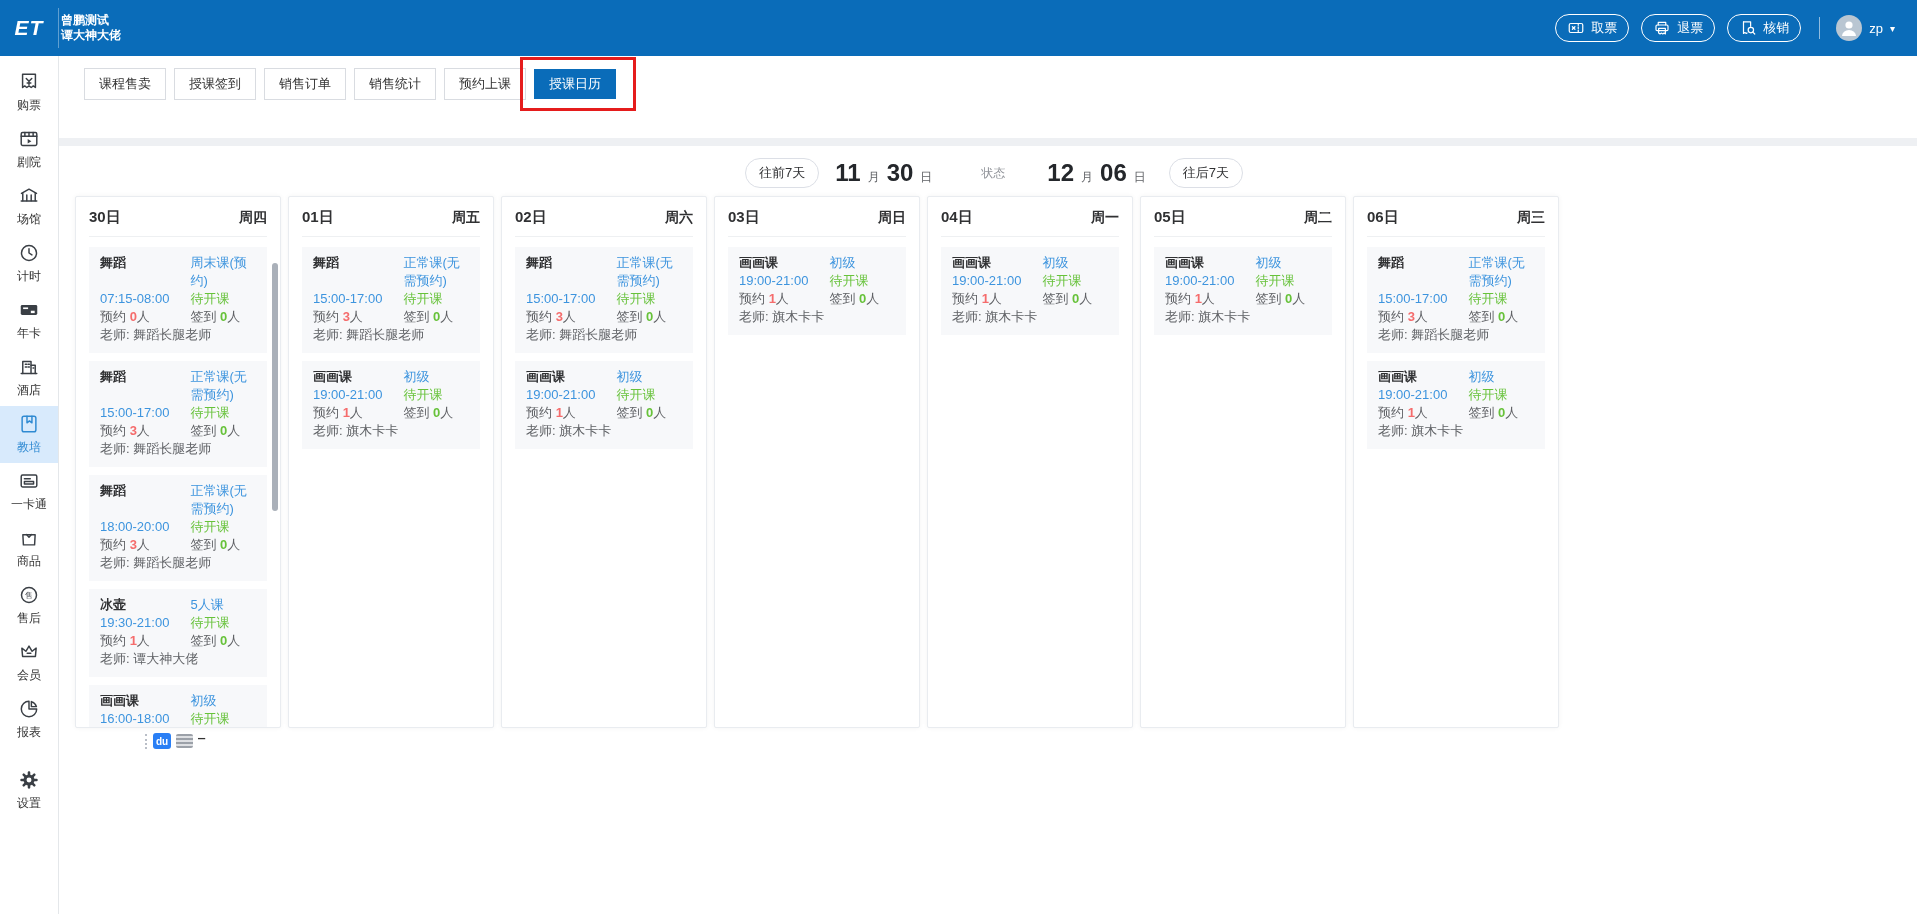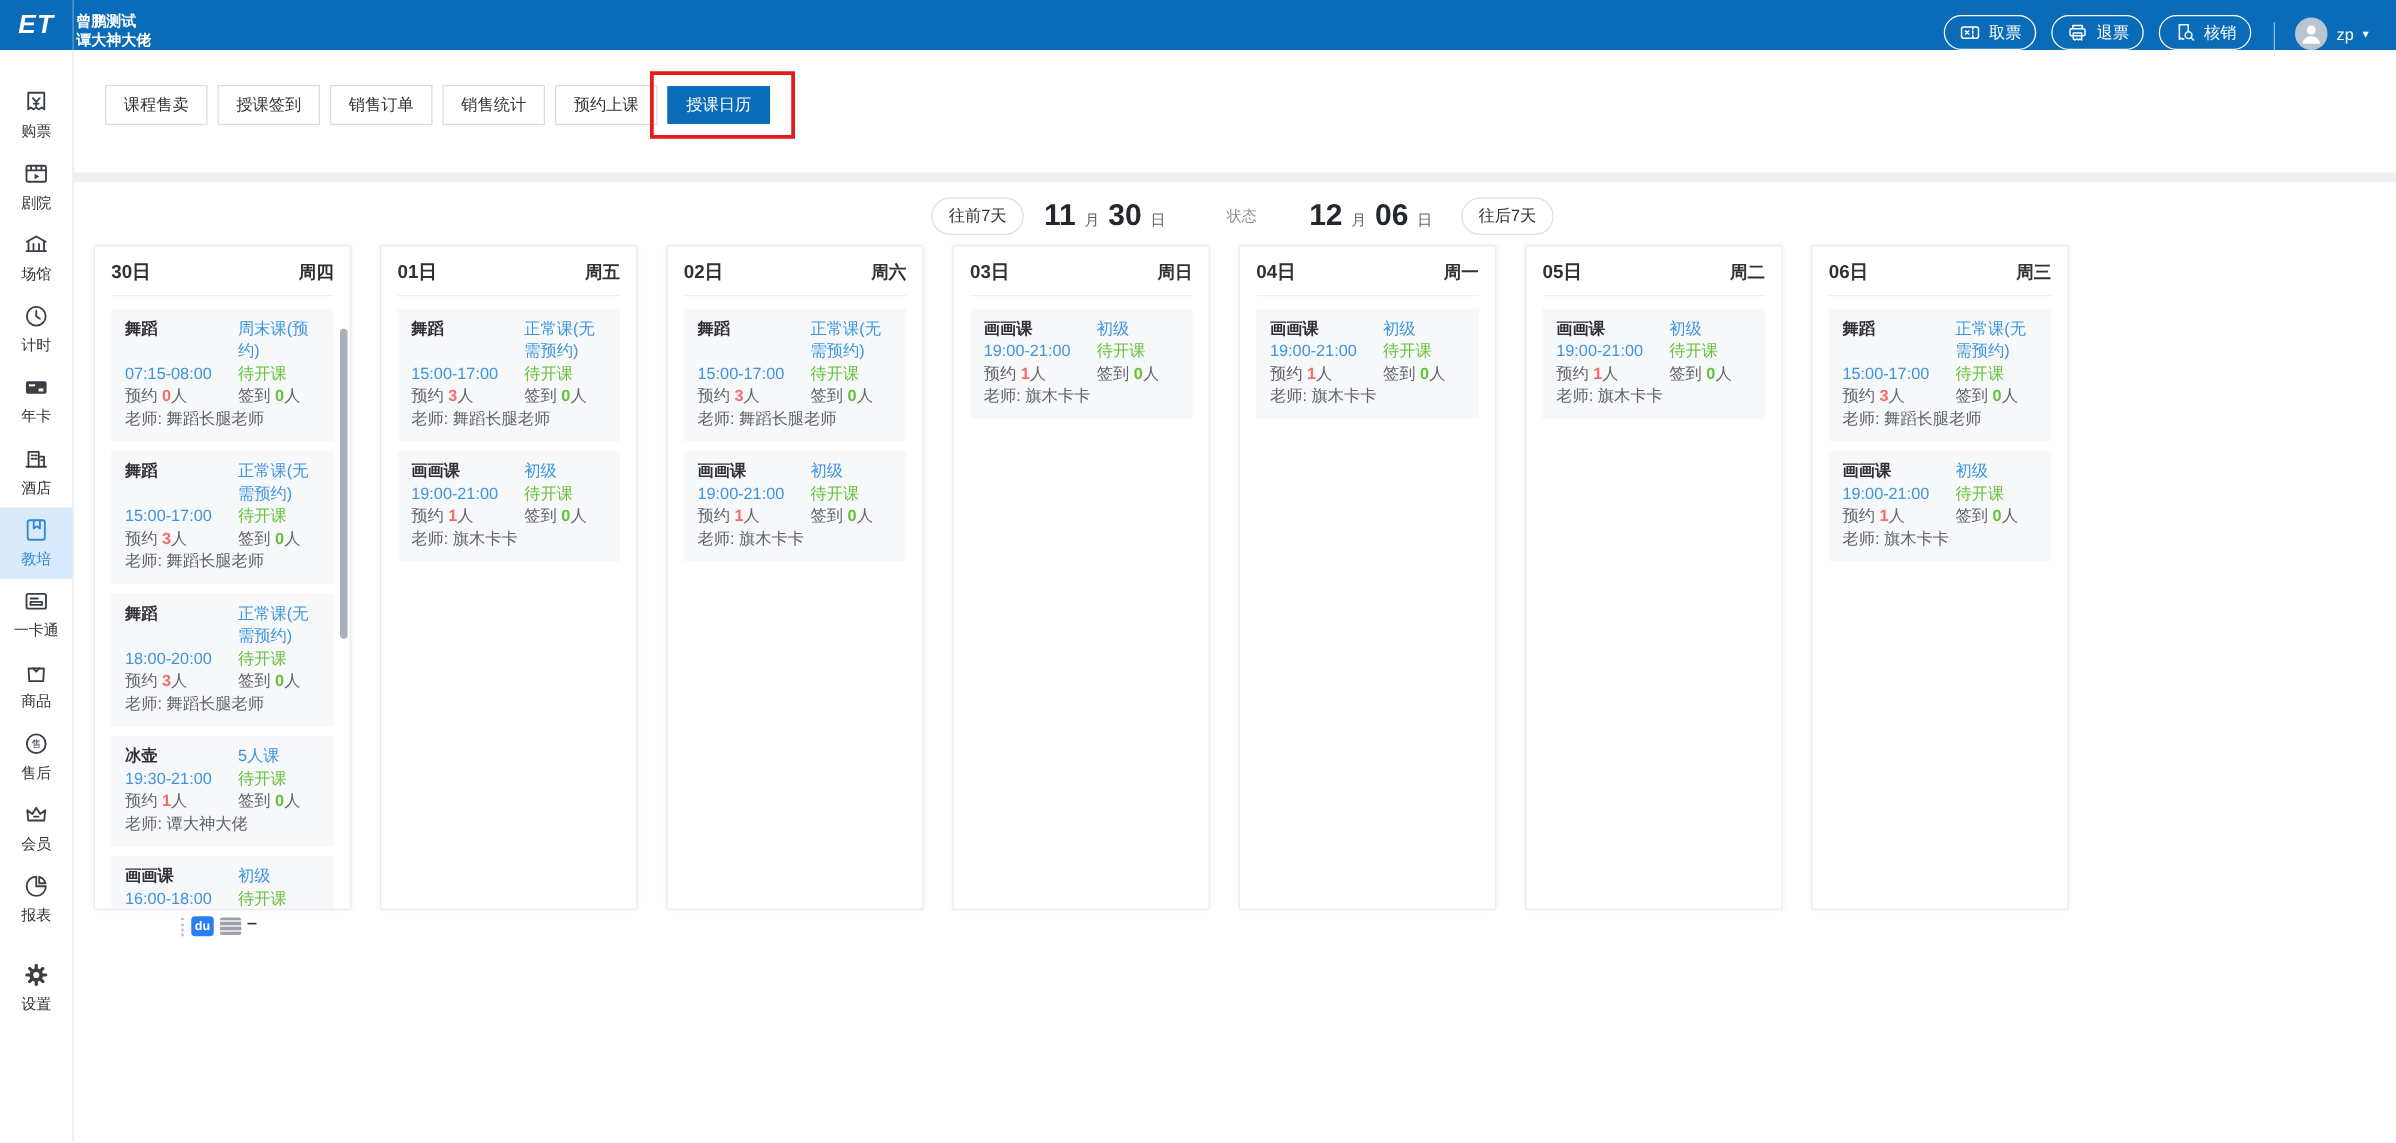--- a/index.html
+++ b/index.html
@@ -1,20 +1,20 @@
 <!DOCTYPE html>
 <html style="--topbar-blue: #0a6cb9; --active-tab-blue: #0a6cb9; --link-blue: #3d94de; --green: #67c23a; --red: #f56c6c; --annotation-red: #e51c1c; --sidebar-active-bg: #d8eafc; --sidebar-active-text: #2f8ad2;"><head>
 <meta charset="utf-8">
 <style>
   * { margin:0; padding:0; box-sizing:border-box; font-family:"Liberation Sans","DejaVu Sans",sans-serif; }
   html,body { width:1917px; height:914px; overflow:hidden; background:#eef0f3; position:relative; }
 
   
-  .topbar { position:absolute; top:0; left:0; width:1917px; height:40px;
-            background:var(--topbar-blue,#0a6cb9); display:flex; align-items:flex-end; z-index:20; }
+  .topbar { position:absolute; top:0; left:0; width:1917px; height:56px;
+            background:var(--topbar-blue,#0a6cb9); display:flex; align-items:center; z-index:20; }
   .logo-box { width:59px; height:40px; display:flex; align-items:center; justify-content:center;
               border-right:1px solid rgba(255,255,255,.35); }
   .logo-text { color:#fff; font-size:21px; font-weight:bold; font-style:italic; letter-spacing:1px; }
   .site-title { margin-left:2px; color:#fff; font-size:12px; font-weight:bold; line-height:15px; }
   .tb-spacer { flex:1; }
   .top-actions { display:flex; align-items:center; gap:12px; }
   .top-action-btn { display:flex; align-items:center; gap:6px; background:transparent;
                     border:1px solid #fff; border-radius:14px; color:#fff; font-size:13px;
                     padding:4px 11px; height:28px; cursor:pointer; }
   .top-action-btn svg { display:block; }
@@ -51,21 +51,21 @@
   
   .date-nav { display:flex; align-items:center; justify-content:center; height:34px; margin-bottom:6px; }
   .pill { border:1px solid #dcdfe6; background:#fff; border-radius:15px; padding:5px 13px;
           font-size:13px; color:#303133; cursor:pointer; }
   .date-big { display:flex; align-items:baseline; margin:0 16px; }
   .date-big .num { font-size:24px; font-weight:bold; color:#24272b; }
   .date-big .unit { font-size:12px; color:#606266; margin:0 7px; }
   .mid-label { font-size:12px; color:#909399; margin:0 26px; }
 
   
-  .columns-row { display:flex; gap:23px; height:532px; }
+  .columns-row { display:flex; gap:7px; height:532px; }
   .cal-column { width:206px; flex:0 0 206px; background:#fff; border:1px solid #e9ecf0;
                 border-radius:2px; box-shadow:0 0 5px rgba(0,0,0,.05); position:relative; overflow:hidden; }
   .col-header { display:flex; justify-content:space-between; align-items:center;
                 margin:0 13px; padding:11px 0 9px; border-bottom:1px solid #eef0f2; }
   .col-day { font-size:15px; font-weight:bold; color:#303133; }
   .col-weekday { font-size:14px; font-weight:bold; color:#303133; }
   .col-cards { padding:10px 13px; display:flex; flex-direction:column; gap:8px; }
   .card { background:#f7f8fa; padding:7px 11px 9px; cursor:pointer; }
   .crow { display:grid; grid-template-columns:58% 42%; line-height:18px; font-size:13px; }
   .cname { font-weight:bold; color:#303133; }

